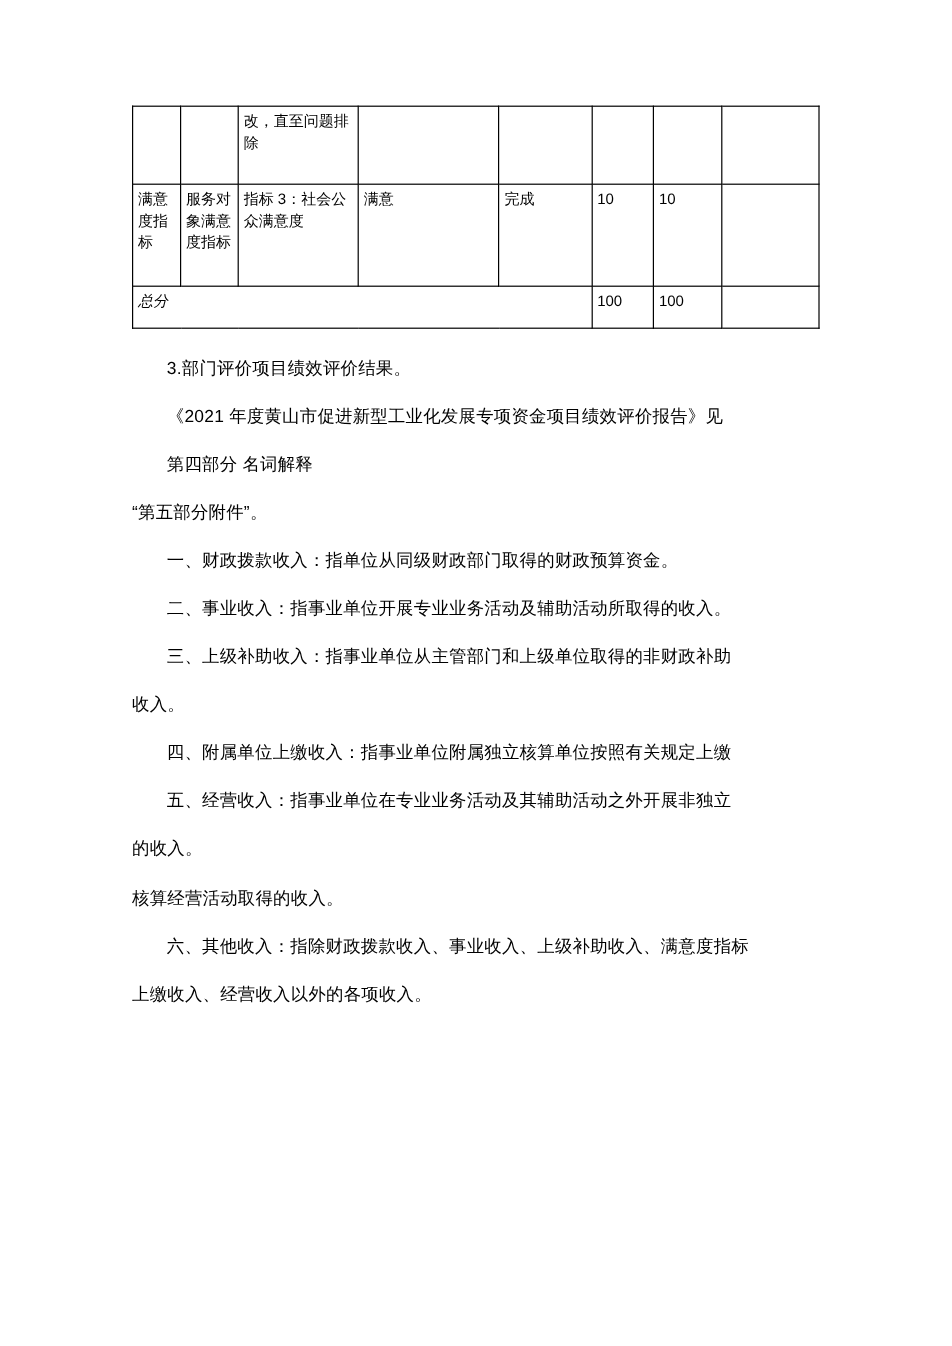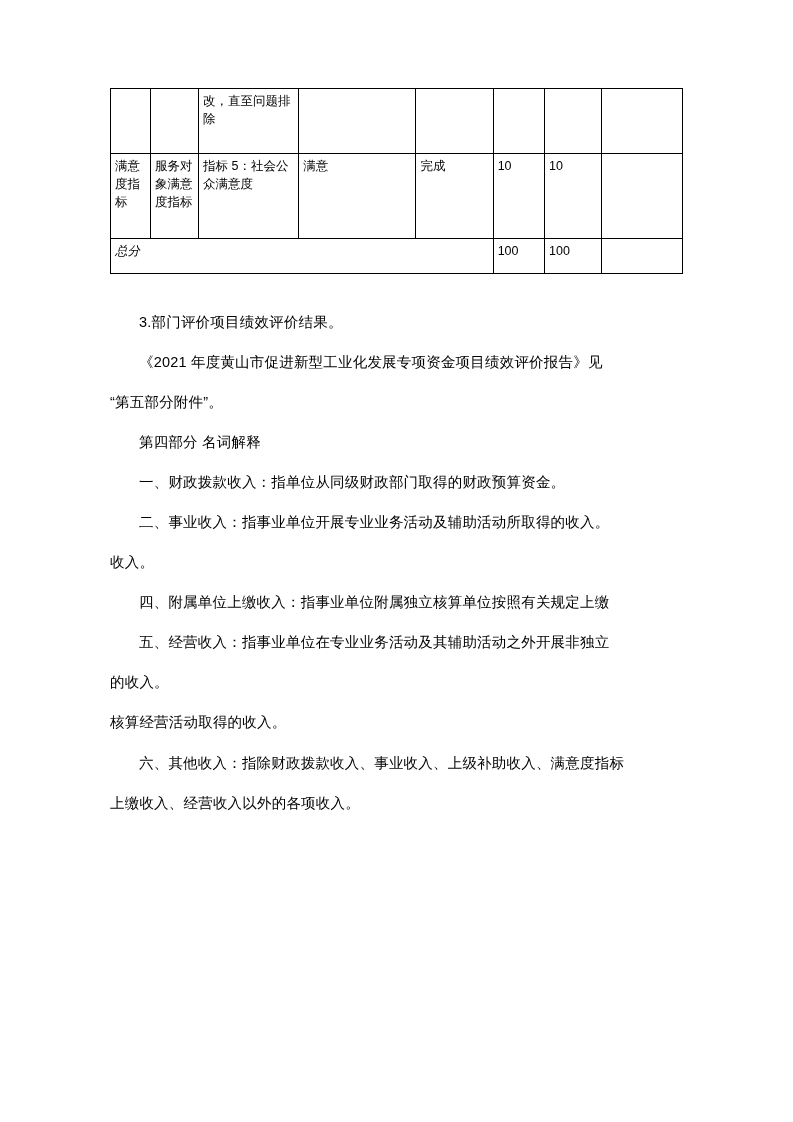--- a/index.html
+++ b/index.html
@@ -49,21 +49,21 @@
   col.c8 { width: 14.1%; }
 
   td.tall1 { height: 58px; }
   td.tall2 { height: 78px; }
   td.total-row { height: 28px; vertical-align: middle; }
   td.total-label { text-align: left; font-style: italic; }
   td.mid { vertical-align: middle; }
 
   
   .body {
-    margin-top: 32px;
+    margin-top: 18px;
   }
   p.para {
     font-size: 14.5px;
     line-height: 2.28;
     margin: 0 0 7px 0;
     text-align: justify;
     text-justify: inter-ideograph;
     letter-spacing: 0.2px;
   }
   p.indent {
@@ -93,43 +93,44 @@
         <td class="tall1">改，直至问题排除</td>
         <td class="tall1"></td>
         <td class="tall1"></td>
         <td class="tall1"></td>
         <td class="tall1"></td>
         <td class="tall1"></td>
       </tr>
       <tr>
         <td class="tall2">满意度指标</td>
         <td class="tall2">服务对象满意度指标</td>
-        <td class="tall2">指标 5：社会公众满意度</td>
+        <td class="tall2">指标 3：社会公众满意度</td>
         <td class="tall2 mid">满意</td>
         <td class="tall2 mid">完成</td>
         <td class="tall2 mid">10</td>
         <td class="tall2 mid">10</td>
         <td class="tall2"></td>
       </tr>
       <tr>
         <td class="total-row total-label" colspan="5">总分</td>
         <td class="total-row">100</td>
         <td class="total-row">100</td>
         <td class="total-row"></td>
       </tr>
     </tbody>
   </table>
 
   <div class="body">
     <p class="para indent">3.部门评价项目绩效评价结果。</p>
     <p class="para indent">《2021 年度黄山市促进新型工业化发展专项资金项目绩效评价报告》见</p>
+    <p class="para indent">第四部分 名词解释</p>
     <p class="para">“第五部分附件”。</p>
-    <p class="para indent">第四部分 名词解释</p>
     <p class="para indent">一、财政拨款收入：指单位从同级财政部门取得的财政预算资金。</p>
     <p class="para indent">二、事业收入：指事业单位开展专业业务活动及辅助活动所取得的收入。</p>
+    <p class="para indent">三、上级补助收入：指事业单位从主管部门和上级单位取得的非财政补助</p>
     <p class="para">收入。</p>
     <p class="para indent">四、附属单位上缴收入：指事业单位附属独立核算单位按照有关规定上缴</p>
     <p class="para indent">五、经营收入：指事业单位在专业业务活动及其辅助活动之外开展非独立</p>
     <p class="para">的收入。</p>
     <p class="para">核算经营活动取得的收入。</p>
     <p class="para indent">六、其他收入：指除财政拨款收入、事业收入、上级补助收入、满意度指标</p>
     <p class="para">上缴收入、经营收入以外的各项收入。</p>
   </div>
 
 </div>

